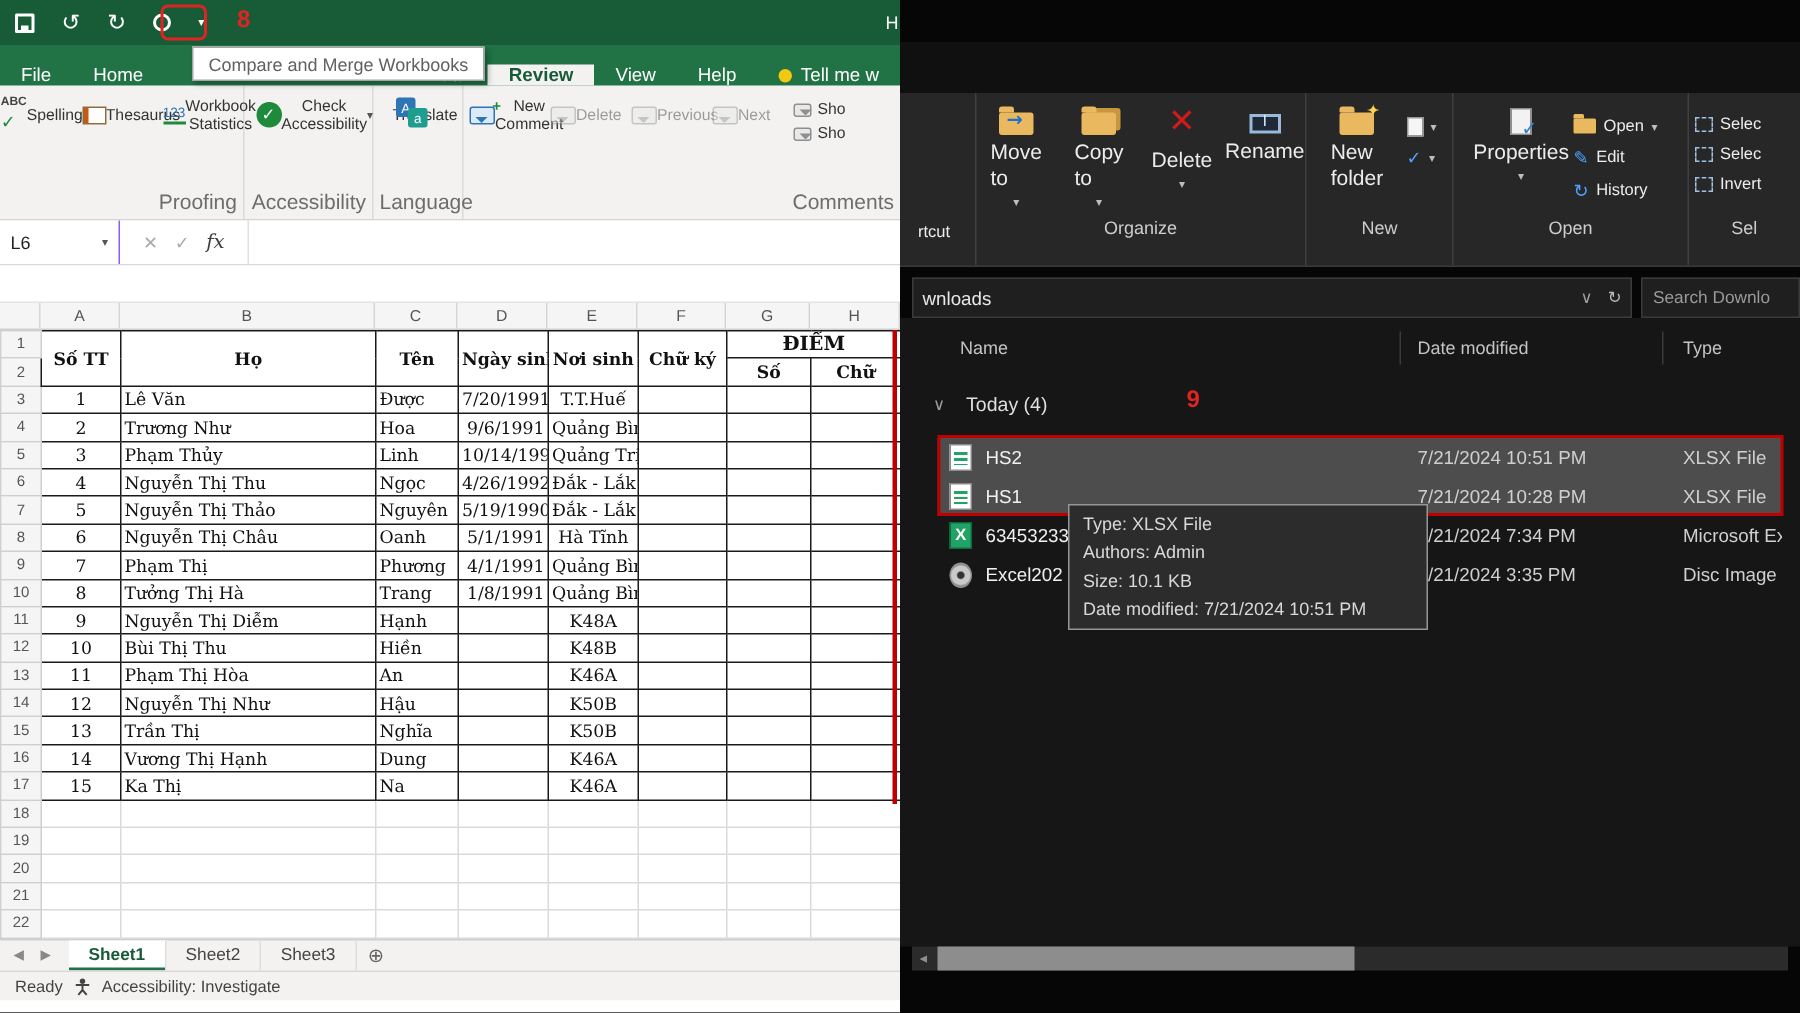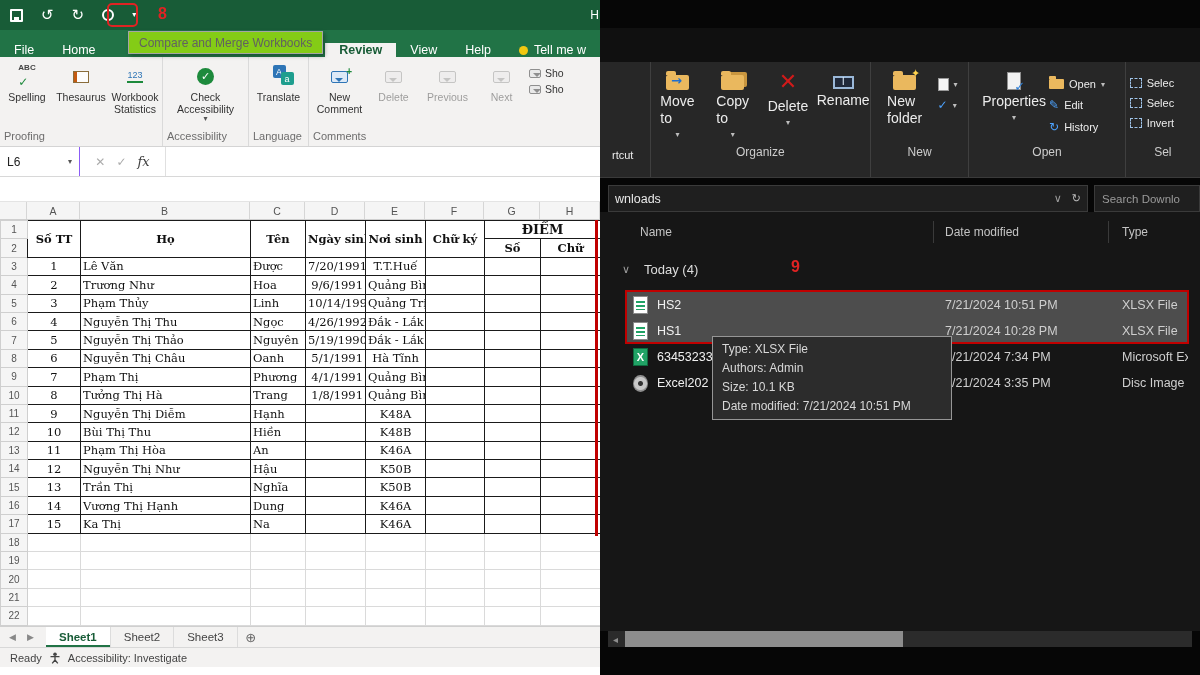--- a/index.html
+++ b/index.html
@@ -18,29 +18,29 @@
 .qat-box{position:absolute;left:107px;top:3px;width:31px;height:24px;border:2px solid #e02323;border-radius:5px}
 .badge{color:#e02323;font-weight:bold;font-size:16px}
 .badge-8{position:absolute;left:158px;top:5px}
 .xl-titlefrag{position:absolute;right:1px;top:8px;color:#fff;font-size:12px}
 
 .xl-tabs{height:27px;background:#217346;display:flex;align-items:flex-end;position:relative;color:#fff;font-size:12.5px}
 .xtab{padding:0 14px;display:flex;align-items:center;cursor:pointer;white-space:nowrap}
 .xtab.active{background:#f3f2f1;color:#185c37;font-weight:bold}
 .xtab-spacer{width:216px}
 .bulb{width:9px;height:9px;border-radius:50%;background:#f2c811;display:inline-block;margin-right:6px}
-.xl-tooltip{position:absolute;left:128px;top:1px;height:23px;background:#84cc16;border:1px solid #a5a5a5;box-shadow:2px 2px 4px rgba(0,0,0,.3);color:#616161;font-size:12px;display:flex;align-items:center;padding:0 10px;white-space:nowrap;z-index:6}
+.xl-tooltip{position:absolute;left:128px;top:1px;height:23px;background:#ffffff;border:1px solid #a5a5a5;box-shadow:2px 2px 4px rgba(0,0,0,.3);color:#616161;font-size:12px;display:flex;align-items:center;padding:0 10px;white-space:nowrap;z-index:6}
 
 .xl-ribbon{height:90px;background:#f3f2f1;display:flex;border-bottom:1px solid #d4d4d4;overflow:hidden}
 .xgroup{display:flex;flex-direction:column;border-right:1px solid #dadada;padding-top:4px}
 .xbtns{flex:1;display:flex;align-items:flex-start;justify-content:center;gap:1px}
-.xbtn{width:53px;display:flex;flex-direction:column;align-items:center;padding-top:2px;cursor:pointer}
+.xbtn{width:53px;display:flex;flex-direction:row;align-items:center;padding-top:2px;cursor:pointer}
 .xbtn .ic{height:27px;display:flex;align-items:center;justify-content:center;position:relative}
 .xlbl{font-size:10.5px;color:#333;text-align:center;white-space:pre-line;line-height:1.15;margin-top:1px}
-.xglabel{font-size:11px;color:#6d6d6d;text-align:left;padding:2px 4px 4px}
+.xglabel{font-size:14px;color:#6d6d6d;text-align:right;padding:2px 4px 4px}
 .dim{opacity:.45}
 .dd{font-size:8px;color:#555;font-family:"DejaVu Sans",sans-serif;line-height:1}
 .abc-top{font-size:8px;font-weight:bold;color:#444;display:block;line-height:1}
 .chk{color:#1d8a3c;font-weight:bold;font-size:12px;line-height:1;font-family:"DejaVu Sans",sans-serif}
 .bk{width:16px;height:12px;background:#fdfdfd;border:1px solid #8a6d3b;box-shadow:inset 3px 0 0 #c55a11}
 .n123{font-size:9px;font-weight:normal;color:#2e75b6;border-bottom:2px solid #1d8a3c;line-height:1.2}
 .pcirc{width:17px;height:17px;border-radius:50%;background:#1d8a3c;color:#fff;display:flex;align-items:center;justify-content:center;font-size:11px;font-family:"DejaVu Sans",sans-serif}
 .mag{width:11px;height:11px;border:2px solid #666;border-radius:50%;position:relative}
 .mag::after{content:"";position:absolute;width:6px;height:2px;background:#666;transform:rotate(45deg);right:-5px;bottom:-2px}
 .tr-back{width:13px;height:13px;background:#2e75b6;border-radius:2px;color:#fff;font-size:9px;display:flex;align-items:center;justify-content:center;position:absolute;left:12px;top:2px}

